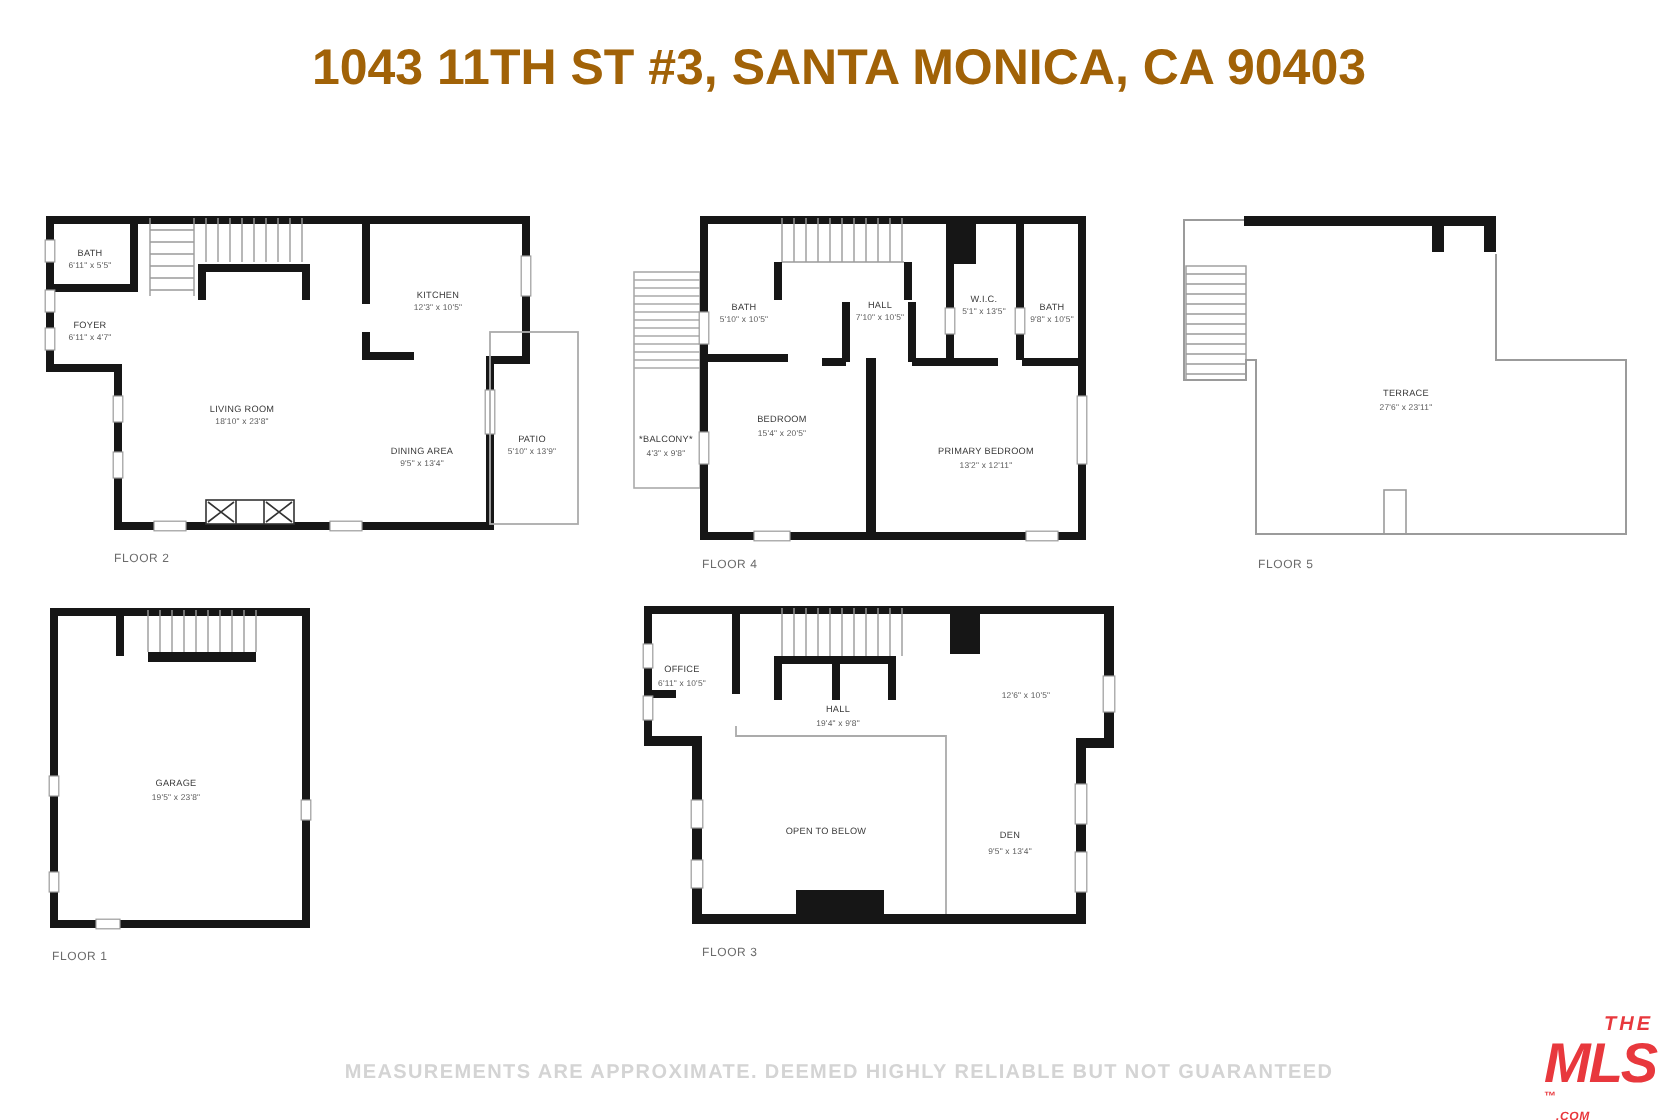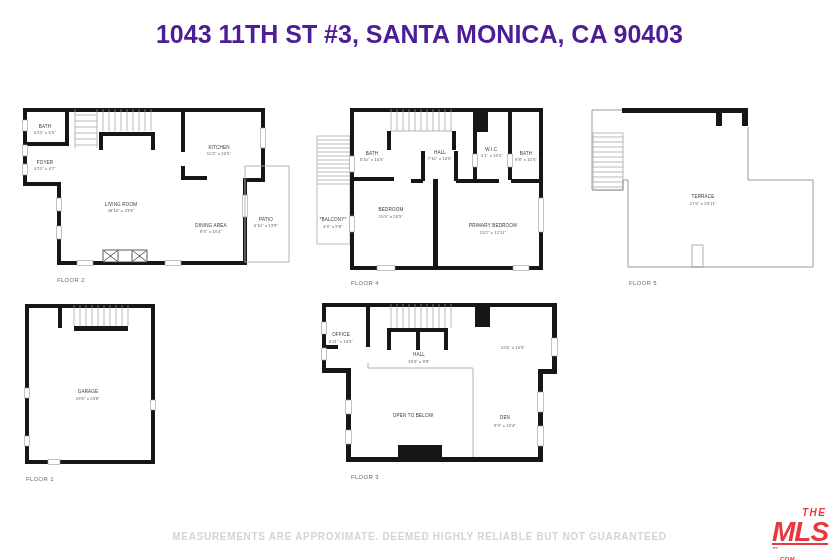--- a/index.html
+++ b/index.html
@@ -1,31 +1,31 @@
 <!DOCTYPE html>
 <html><head>
 <meta charset="utf-8">
 <style>
   html,body{margin:0;padding:0;}
   body{width:839px;height:560px;background:#fff;position:relative;overflow:hidden;
        font-family:"Liberation Sans",sans-serif;}
   .sheet{position:absolute;inset:0;background:#fff;}
   .title{position:absolute;top:20px;left:0;width:839px;text-align:center;
-         font-size:25px;font-weight:700;color:#4c1d95;letter-spacing:0;}
+         font-size:25px;font-weight:700;color:#a16207;letter-spacing:0;}
   svg.plan{position:absolute;}
   svg text{font-family:"Liberation Sans",sans-serif;}
   .rname{font-size:4.6px;fill:#3a3a3a;letter-spacing:.15px;}
   .rdim{font-size:4.2px;fill:#5a5a5a;letter-spacing:.1px;}
   .flabel{position:absolute;font-size:6px;color:#6b6b6b;letter-spacing:.3px;}
   .disclaimer{position:absolute;top:531px;left:0;width:839px;text-align:center;
               font-size:10px;color:#d4d4d4;letter-spacing:.7px;font-weight:600;}
   .mls-logo{position:absolute;left:772px;top:508px;width:64px;color:#e8383d;
             font-style:italic;font-weight:800;line-height:1;}
   .mls-the{display:block;font-size:10px;margin-left:30px;letter-spacing:1.5px;}
-  .mls-main{font-size:28px;letter-spacing:-1px;display:inline-block;text-decoration:underline;}
+  .mls-main{font-size:28px;letter-spacing:-1px;display:inline-block;}
   .mls-tm{font-size:6px;vertical-align:top;font-style:normal;}
   .mls-com{font-size:6px;vertical-align:bottom;letter-spacing:.3px;}
 </style>
 </head>
 <body>
 
 <div class="sheet">
 
   <div class="title">1043 11TH ST #3, SANTA MONICA, CA 90403</div>
 

